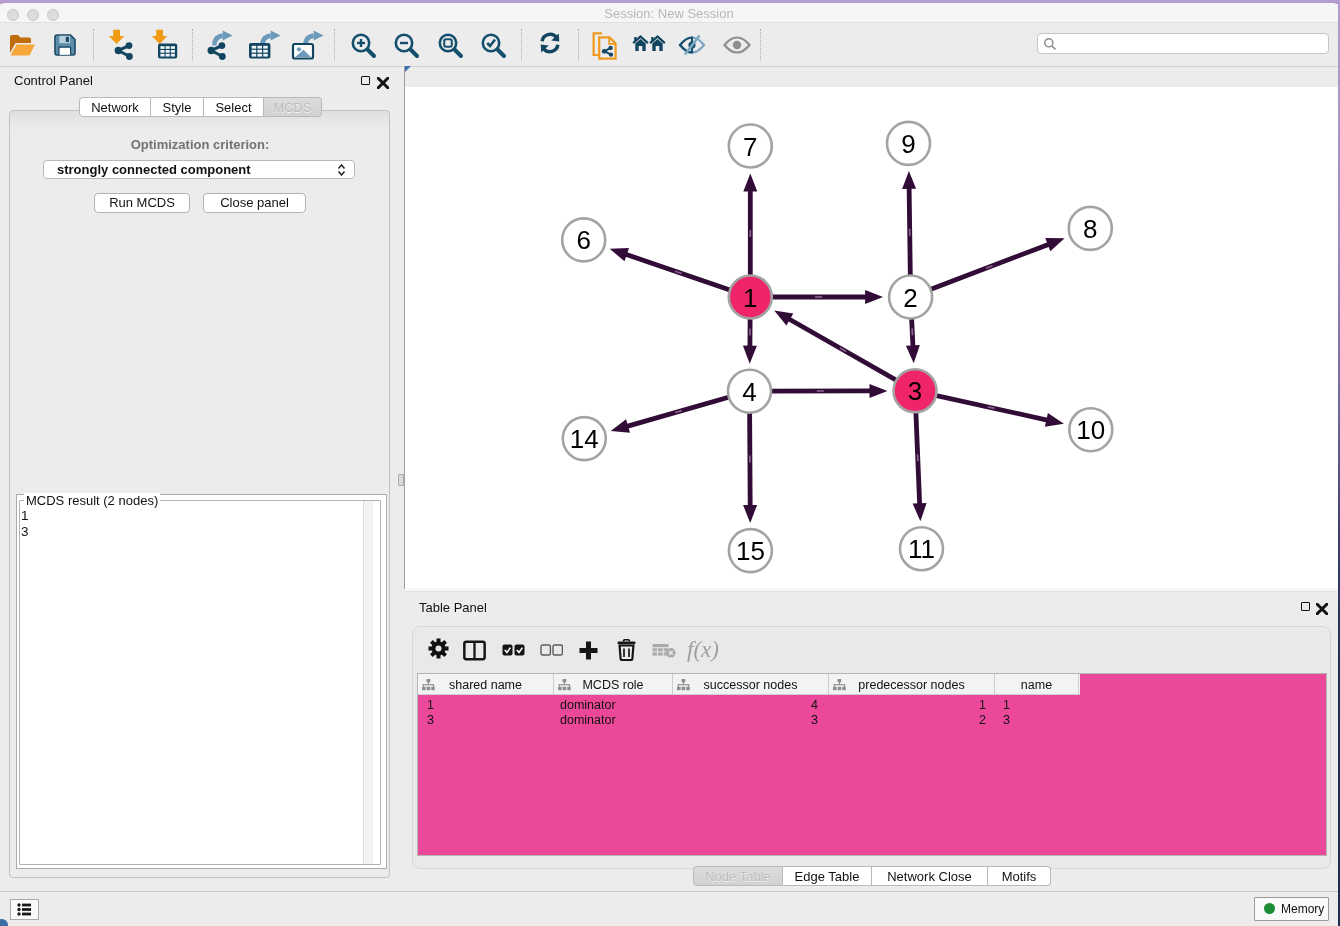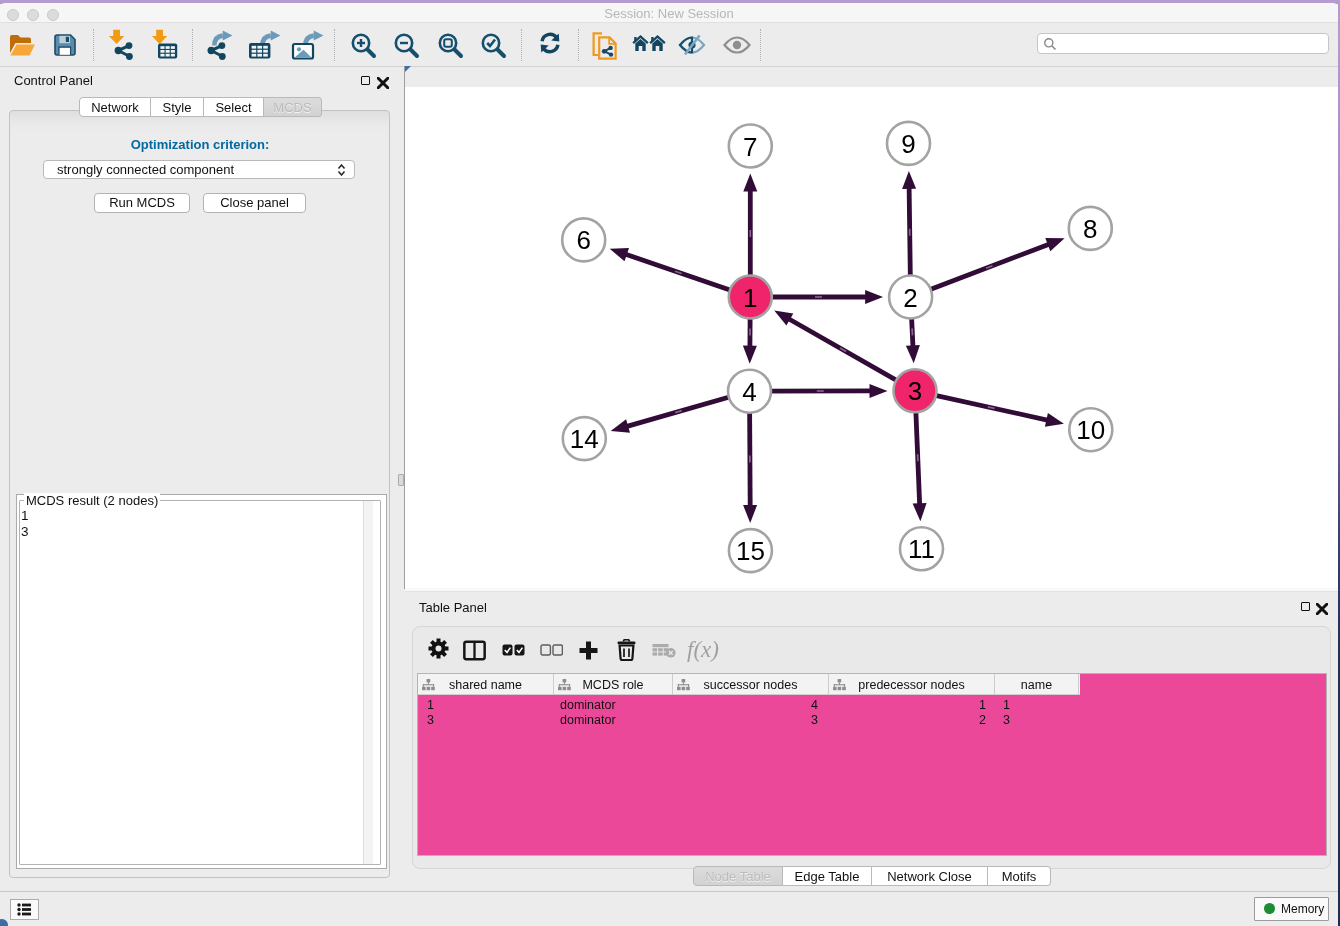--- a/index.html
+++ b/index.html
@@ -21,22 +21,22 @@
 
 #cpHeader { left:14px; top:73px; font-size:13px; color:#111; }
 #cpBox { left:9px; top:110px; width:381px; height:768px; border:1px solid #c2c2c2; border-radius:4px; background:linear-gradient(#dfdfdf 0px, #eaeaea 14px, #ececec 22px); }
 
 .tabrow { position:absolute; display:flex; }
 .tab { height:20px; font-size:13px; color:#111; background:#fff; border:1px solid #b9b9b9; border-left:none; display:flex; align-items:center; justify-content:center; }
 .tab.first { border-left:1px solid #b9b9b9; border-radius:4px 0 0 4px; }
 .tab.last { border-radius:0 4px 4px 0; }
 .tab.sel { background:linear-gradient(#dcdcdc,#d2d2d2); color:#bcbcbc; text-shadow:0 1px 0 #f2f2f2; }
 
-#optLabel { left:10px; top:137px; width:380px; text-align:center; font-size:13px; font-weight:bold; color:#0369a1; }
-#selBox { left:43px; top:160px; width:312px; height:19px; background:#fff; border:1px solid #b9b9b9; border-radius:4px; font-size:13px; font-weight:normal; color:#111; line-height:17px; padding-left:13px; }
+#optLabel { left:10px; top:137px; width:380px; text-align:center; font-size:13px; font-weight:bold; color:#737373; }
+#selBox { left:43px; top:160px; width:312px; height:19px; background:#fff; border:1px solid #b9b9b9; border-radius:4px; font-size:13px; font-weight:bold; color:#111; line-height:17px; padding-left:13px; }
 .btn { position:absolute; height:20px; background:#fff; border:1px solid #b3b3b3; border-radius:4px; font-size:13px; color:#111; text-align:center; line-height:18px; }
 
 #resultBox { left:16px; top:494px; width:371px; height:375px; background:#fff; border:1px solid #ababab; }
 #resultField { left:19px; top:500px; width:362px; height:365px; border:1px solid #b3b3b3; border-radius:1px; }
 #resultLegend { left:24px; top:493px; font-size:13px; color:#111; background:#fff; padding:0 2px; }
 #resultInner { left:21px; top:508px; width:345px; font-size:13.5px; color:#111; line-height:16px; }
 #resultScroll { left:363px; top:501px; width:10px; height:363px; background:#f3f3f3; border-left:1px solid #dedede; }
 
 #netFrame { left:404px; top:66px; width:934px; height:523px; border-left:1px solid #9e9e9e; }
 #netTitle { position:absolute; left:0; top:0; width:933px; height:21px; background:linear-gradient(#f4f4f4,#dcdcdc 70%,#d0d0d0); border-bottom:1px solid #9f9f9f; }

